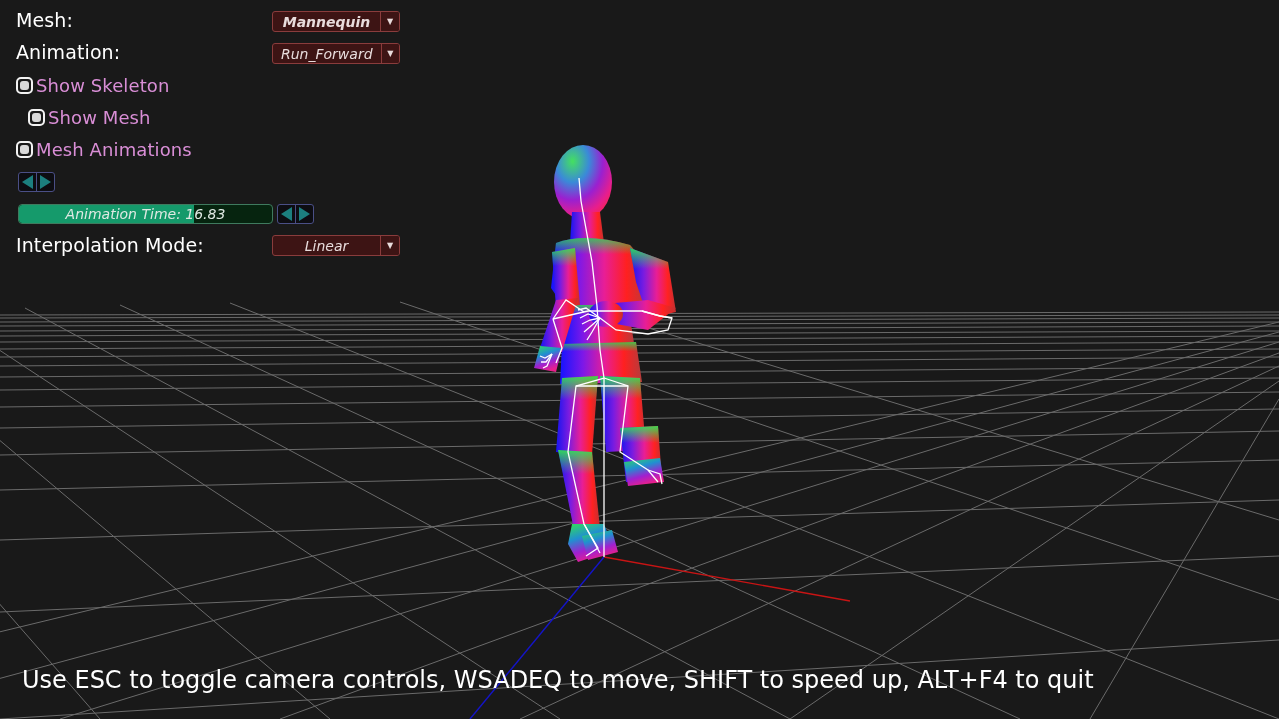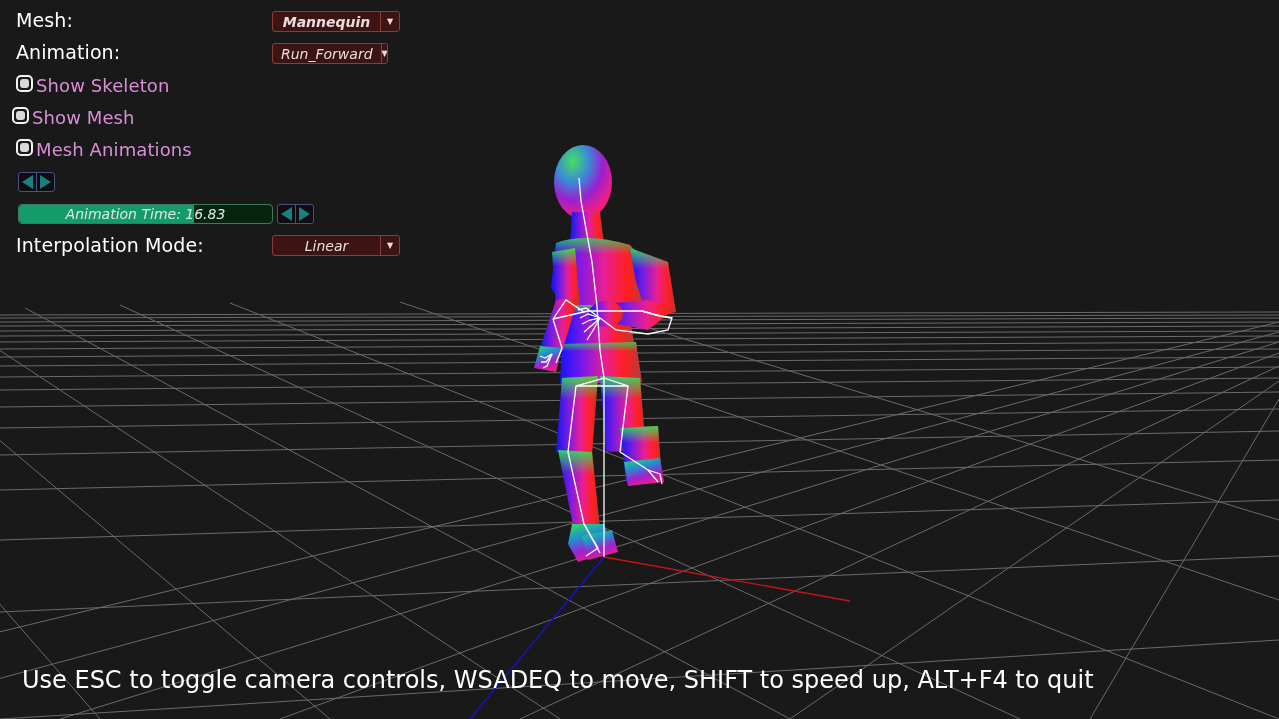--- a/index.html
+++ b/index.html
@@ -84,20 +84,21 @@
     color: #e8dcdc;
     font-size: 8px;
     background: #3d1414;
   }
   .combo-arrow span { line-height: 1; }
 
   
   .check-row {
     position: absolute;
     display: flex;
+    align-items: center;
     gap: 3px;
   }
   .checkbox {
     width: 17px;
     height: 17px;
     border: 2px solid #f2f2f2;
     border-radius: 5px;
     box-sizing: border-box;
     display: flex;
     align-items: center;
@@ -384,35 +385,35 @@
   <div class="combo" style="left:272px; top:11px; width:128px;font-weight:bold;">
     <span class="combo-value">Mannequin</span>
     <span class="combo-arrow">
       <span>▼</span>
     </span>
   </div>
 
   <div class="ui-row" style="left:16px; top:41px;">
     <span class="ui-label">Animation:</span>
   </div>
-  <div class="combo" style="left:272px; top:43px; width:116px;">
+  <div class="combo" style="left:272px; top:43px; width:128px;">
     <span class="combo-value">Run_Forward</span>
     <span class="combo-arrow">
       <span>▼</span>
     </span>
   </div>
 
   <div class="check-row" style="left:16px; top:75px;">
     <span class="checkbox">
       <span class="tick"></span>
     </span>
     <span class="check-label">Show Skeleton</span>
   </div>
 
-  <div class="check-row" style="left:12px; top:107px;">
+  <div class="check-row" style="left:28px; top:107px;">
     <span class="checkbox">
       <span class="tick"></span>
     </span>
     <span class="check-label">Show Mesh</span>
   </div>
 
   <div class="check-row" style="left:16px; top:139px;">
     <span class="checkbox">
       <span class="tick"></span>
     </span>

